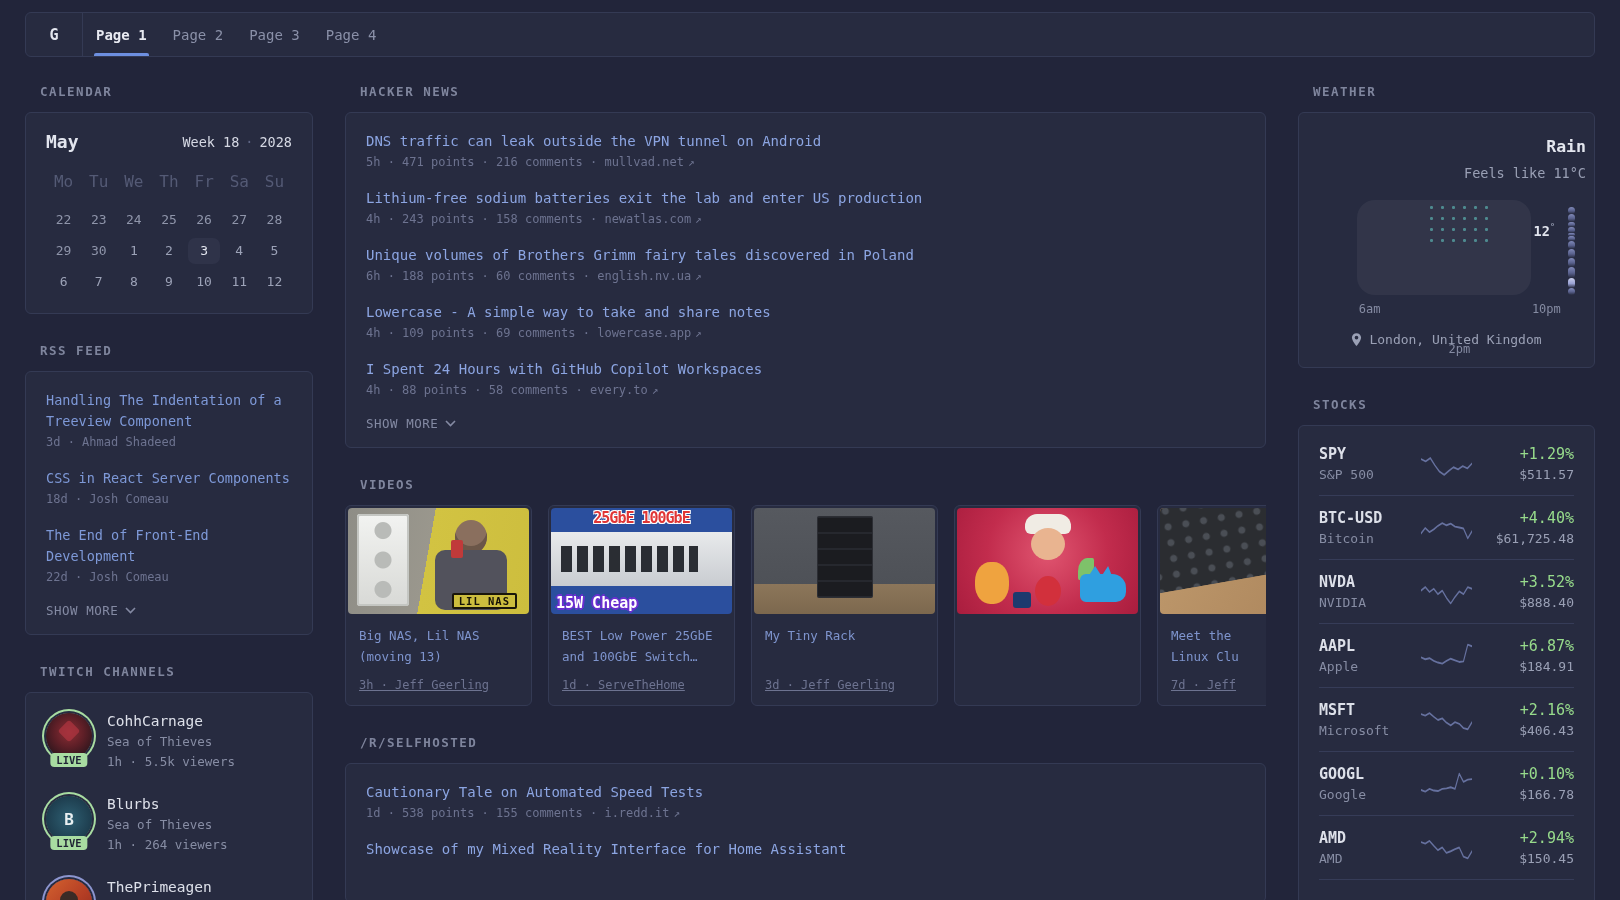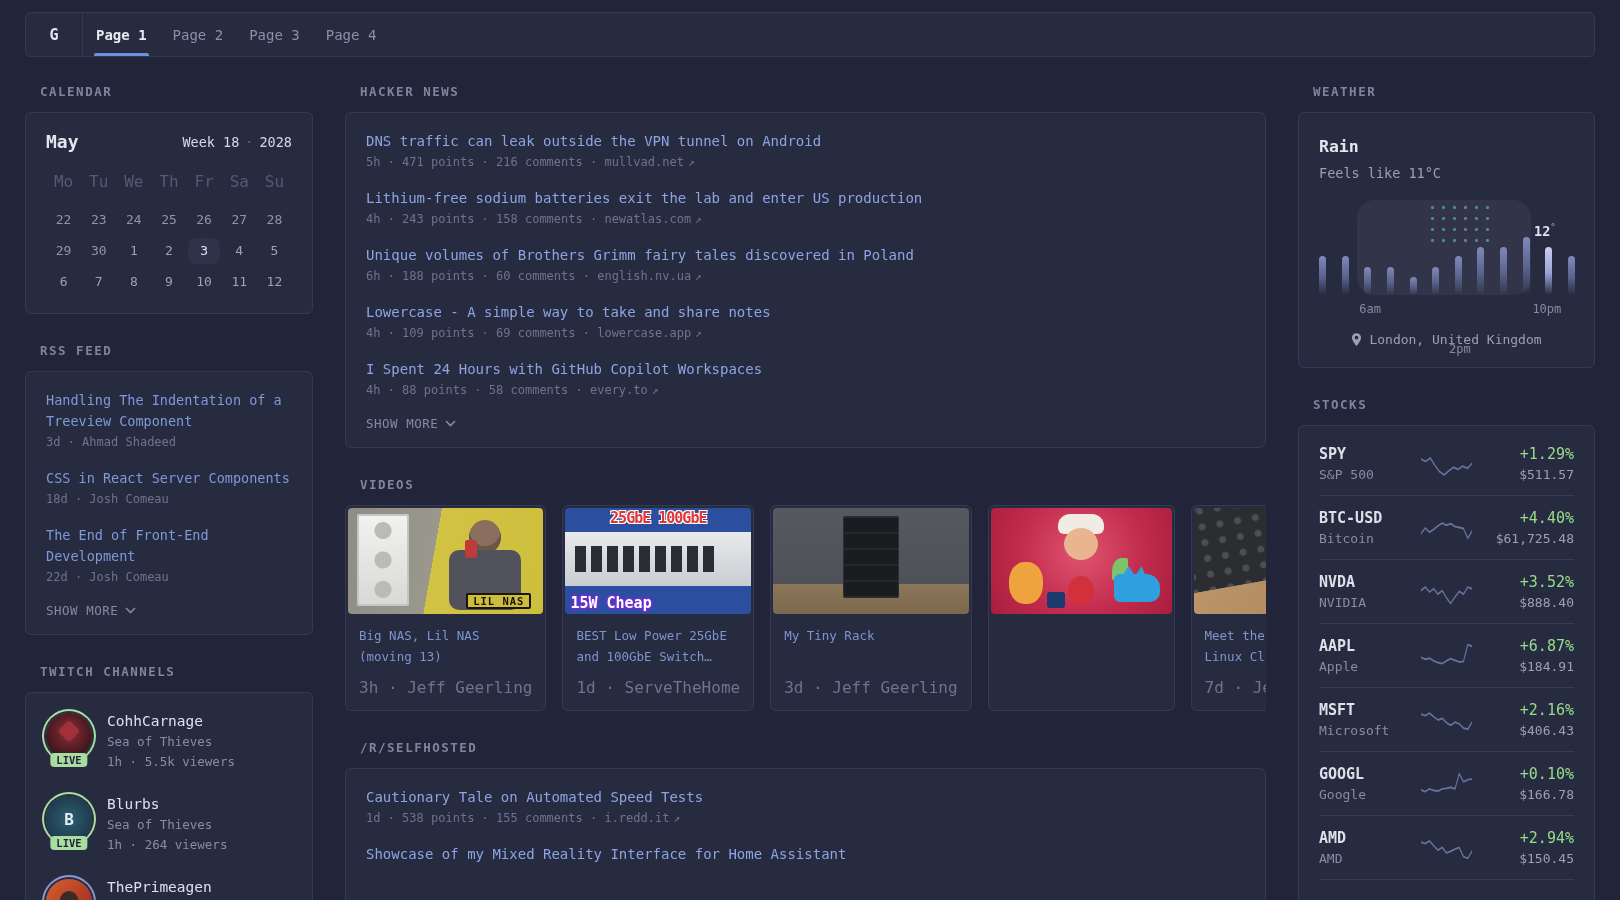--- a/index.html
+++ b/index.html
@@ -63,21 +63,21 @@
   .live-badge { position:absolute; left:50%; transform:translateX(-50%); bottom:-8px; background:#A8DCA1; color:#1F2335; font-size:10.5px; font-weight:bold; padding:1px 6px; border-radius:4px; }
   .tw-name { font-size:14.5px; color:#DDE0E9; line-height:21px; }
   .tw-sub { font-size:12.5px; color:#878DA4; line-height:20px; }
 
   
   .vrow { display:flex; gap:16px; overflow:hidden; }
   .vcard { flex:0 0 187px; background:#272B40; border:1px solid #343A54; border-radius:6px; cursor:pointer; }
   .thumb { position:relative; height:106px; margin:2px; border-radius:4px; overflow:hidden; }
   .vbody { padding:9px 13px 13px; }
   .vtitle { font-size:12.5px; line-height:21px; min-height:42px; color:#7E94CD; white-space:pre-line; }
-  .vmeta { margin-top:11px; font-size:16px; color:#6D7390; white-space:nowrap; }
+  .vmeta { margin-top:11px; font-size:12px; color:#6D7390; white-space:nowrap;text-decoration:underline; }
 
   .t1 { background:linear-gradient(100deg,#8E8D86 0%,#9A978D 44%,#D2C342 44%,#CDBE3E 100%); }
   .t1-nas { position:absolute; left:9px; top:6px; width:52px; height:92px; border-radius:3px;
     background:linear-gradient(#F2F3F1,#D8D9D6); box-shadow:inset 0 0 0 2px #C4C6C2;
   }
   .t1-nas::after { content:""; position:absolute; inset:0;
     background:radial-gradient(circle at 50% 18%,#B9BBB8 8px,transparent 9px),radial-gradient(circle at 50% 50%,#B9BBB8 8px,transparent 9px),radial-gradient(circle at 50% 82%,#B9BBB8 8px,transparent 9px); }
   .t1-head { position:absolute; right:42px; top:12px; width:32px; height:34px; border-radius:50%; background:#8A6F5E; box-shadow:inset 0 -8px 0 #6B5648; }
   .t1-body { position:absolute; right:22px; top:42px; width:72px; height:60px; border-radius:10px; background:#52525C; }
   .t1-can { position:absolute; right:66px; top:32px; width:12px; height:18px; background:#C03A3A; border-radius:2px; }
@@ -99,24 +99,24 @@
   .t4-red { position:absolute; left:50%; bottom:8px; transform:translateX(-50%); width:26px; height:30px; background:#D2303C; border-radius:50%; }
   .t4-lock { position:absolute; left:56px; bottom:6px; width:18px; height:16px; background:#1D3A6E; border-radius:3px; }
   .t4-whale { position:absolute; right:12px; bottom:12px; width:46px; height:28px; background:#2F9FE0; border-radius:6px 14px 10px 6px; }
   .t4-whale::after { content:""; position:absolute; left:6px; top:-8px; width:26px; height:10px; background:#2F9FE0; clip-path:polygon(0 100%,100% 100%,85% 0,60% 100%,35% 0,10% 100%); }
   .t4-leaf { position:absolute; right:44px; bottom:34px; width:16px; height:22px; background:#7EC26A; border-radius:60% 10% 60% 10%; }
   .t5 { background:linear-gradient(120deg,#C09A6D,#A9835A); }
   .t5-board { position:absolute; left:-16px; top:-12px; width:130px; height:88px; background:#2B2D31; transform:rotate(-10deg); border-radius:4px;
     background-image:radial-gradient(circle,#4A4E55 3px,transparent 4px); background-size:18px 16px; }
 
   
-  .weather { padding:18px 20px 20px; text-align:left; }
+  .weather { padding:18px 8px 20px; text-align:right; }
   .w-cond { font-size:16.5px; font-weight:bold; color:#E3E6EE; margin-top:6px; }
   .w-feels { font-size:13.5px; color:#9AA0B5; margin-top:9px; }
-  .w-chart { position:relative; width:256px; height:88px; margin:26px auto 0; display:flex; align-items:flex-end; justify-content:space-between; }
+  .w-chart { position:relative; width:256px; height:88px; margin:26px auto 0; display:flex; align-items:flex-end; justify-content:space-between;flex-direction:column; }
   .day-rect { position:absolute; left:15%; width:68%; top:-7px; bottom:0; background:rgba(255,255,255,0.05); border-radius:18px; }
   .rain-dots { position:absolute; left:42%; width:26%; top:-5px; height:54%;
     background-image:radial-gradient(circle,#4E8A8F 1.3px,transparent 1.7px); background-size:11px 11px; }
   .wbar { position:relative; width:7px; border-radius:4px;
     background:linear-gradient(180deg,#8089B8 0%,#59618D 55%,rgba(89,97,141,0) 100%); }
   .wbar.hl { background:linear-gradient(180deg,#C9CEEC 0%,#9AA2D4 55%,rgba(154,162,212,0) 100%); }
   .temp-label { position:absolute; left:84%; bottom:57px; font-size:13.5px; font-weight:bold; color:#E2E5EE; }
   .temp-label .deg { font-size:9px; color:#9AA0B5; vertical-align:super; }
   .time-row { position:relative; width:256px; height:15px; margin:7px auto 0; }
   .time-row span { position:absolute; transform:translateX(-50%); font-size:12px; color:#858BA2; top:0; }

